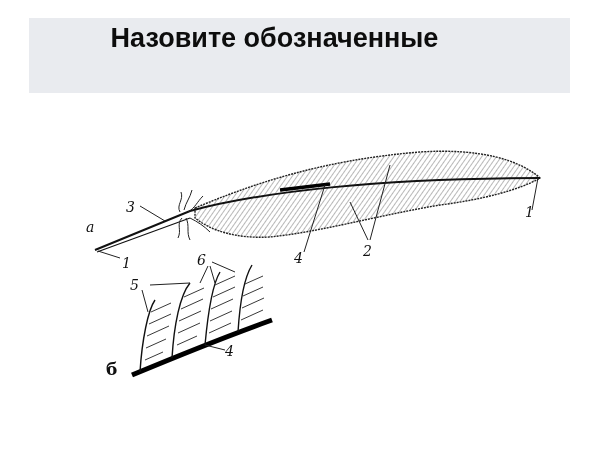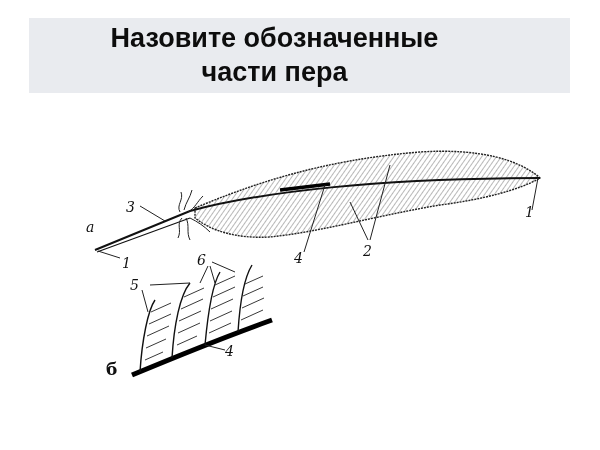--- a/index.html
+++ b/index.html
@@ -10,21 +10,20 @@
            font-family:"Liberation Sans", sans-serif; font-weight:bold; font-size:27px; line-height:34px; color:#0d0d0d; }
   svg.fig { position:absolute; left:0; top:0; }
   .lbl { font-family:"DejaVu Serif", serif; font-style:italic; font-size:14px; fill:#111; }
 </style>
 </head>
 <body>
 
 <div class="title-band"></div>
 <div class="title">
   <div>Назовите обозначенные</div>
-  <div>части пера</div>
 </div>
 
 <svg class="fig" width="600" height="450" viewBox="0 0 600 450">
   <defs>
     <pattern id="hatch" width="4" height="4" patternUnits="userSpaceOnUse" patternTransform="rotate(35)">
       <line x1="0" y1="0" x2="0" y2="4" stroke="#333" stroke-width="0.7"></line>
     </pattern>
   </defs>
 
   <g>

